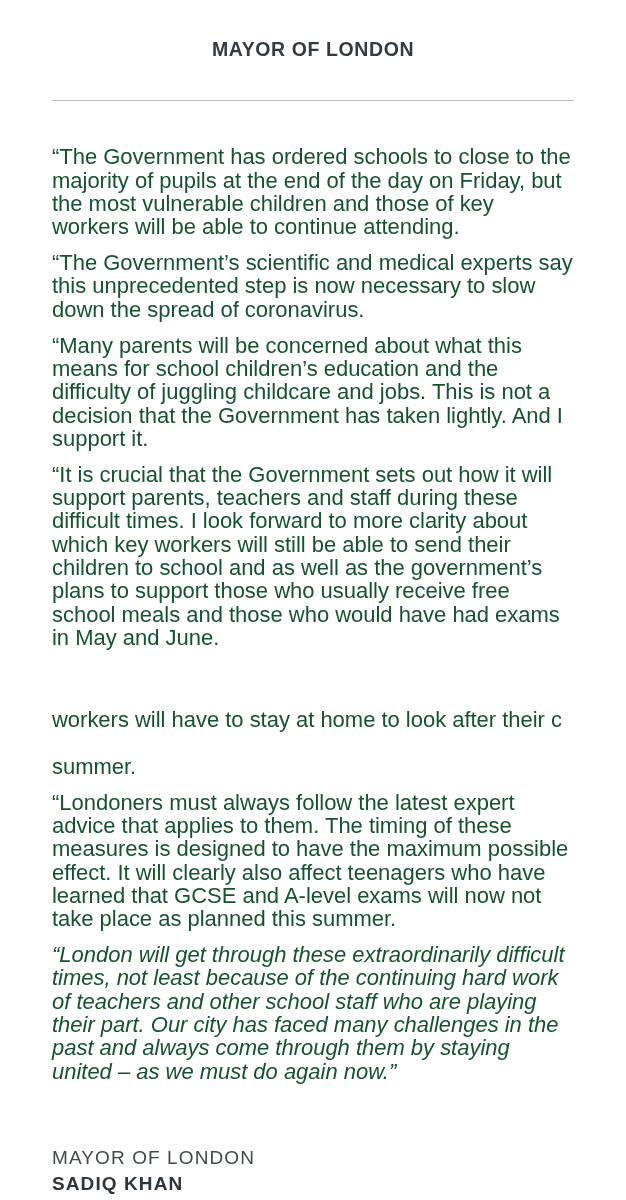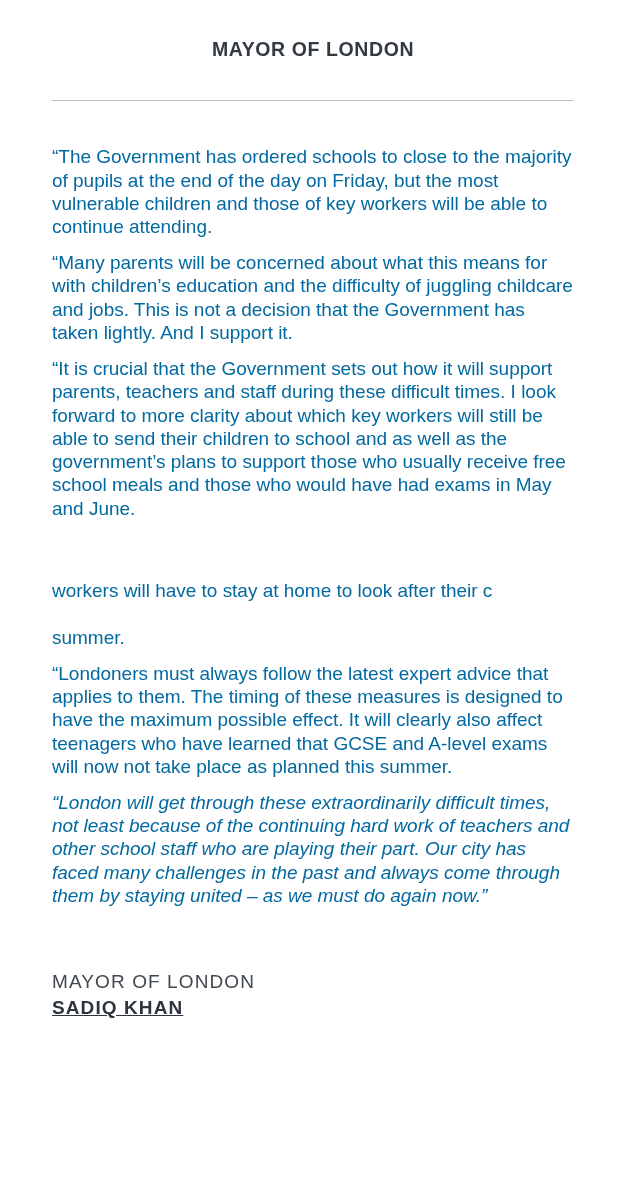--- a/index.html
+++ b/index.html
@@ -37,23 +37,23 @@
     margin-top: 39px;
     border-top: 1px solid #b9bcc0;
     height: 0;
     font-size: 0;
     line-height: 0;
   }
   .statement {
     padding-top: 44px;
   }
   .para {
-    font-size: 19px;
+    font-size: 22px;
     line-height: 23.3px;
-    color: #0369a1;
+    color: #14532d;
     margin: 0 0 12.6px 0;
     letter-spacing: -0.02px;
   }
   .para:last-child {
     margin-bottom: 0;
     font-style: italic;
   }
   .signature {
     padding-top: 62px;
     padding-bottom: 50px;
@@ -64,40 +64,40 @@
     letter-spacing: 1.1px;
     color: #42484f;
     line-height: 26px;
   }
   .sig-name {
     font-size: 19px;
     font-weight: 700;
     letter-spacing: 1.1px;
     color: #2f353c;
     line-height: 26px;
-    text-decoration: underline;
   }
 </style>
 </head>
 <body>
 
 <div class="page">
 
   <div class="masthead">
     <div class="masthead-title">MAYOR OF LONDON</div>
   </div>
 
   <div class="divider"></div>
 
   <div class="statement">
 
     <p class="para">“The Government has ordered schools to close to the majority of pupils at the end of the day on Friday, but the most vulnerable children and those of key workers will be able to continue attending.</p>
 
+    <p class="para">“The Government’s scientific and medical experts say this unprecedented step is now necessary to slow down the spread of coronavirus.</p>
 
-    <p class="para">“Many parents will be concerned about what this means for with children’s education and the difficulty of juggling childcare and jobs. This is not a decision that the Government has taken lightly. And I support it.</p>
+    <p class="para">“Many parents will be concerned about what this means for school children’s education and the difficulty of juggling childcare and jobs. This is not a decision that the Government has taken lightly. And I support it.</p>
 
     <p class="para">“It is crucial that the Government sets out how it will support parents, teachers and staff during these difficult times. I look forward to more clarity about which key workers will still be able to send their children to school and as well as the government’s plans to support those who usually receive free school meals and those who would have had exams in May and June.</p>
 
     <p class="para">
       <br>
       <br>
       <span>workers will have to stay at home to look after their c</span><br>
       <br>
       <span>summer.</span>
     </p>

